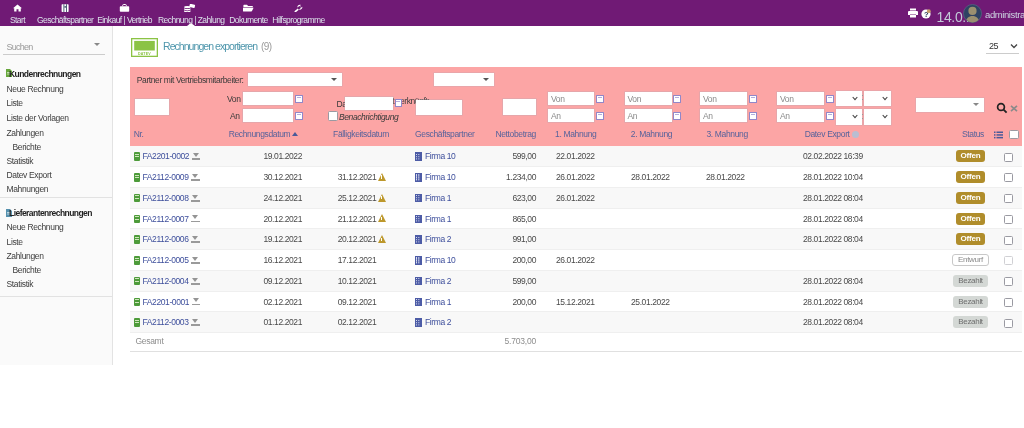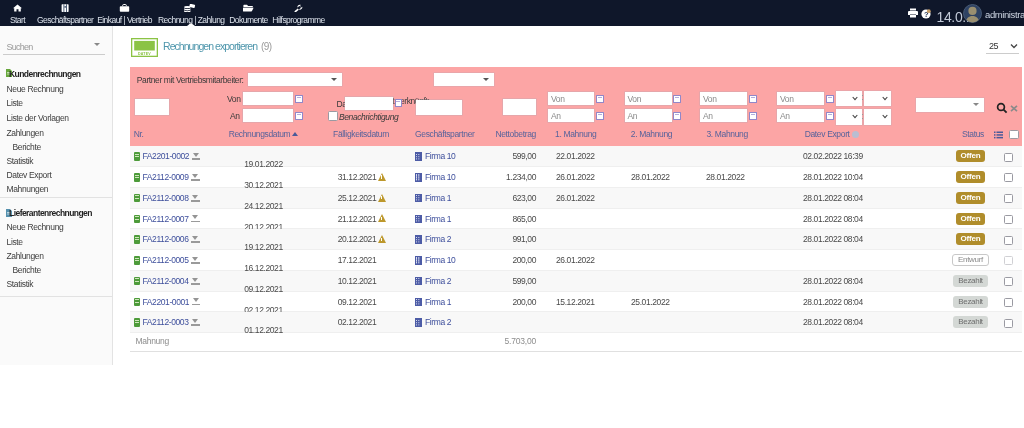--- a/index.html
+++ b/index.html
@@ -1,18 +1,18 @@
 <!DOCTYPE html>
 <html><head><meta charset="utf-8">
 <style>
 html,body{margin:0;padding:0;}
 body{width:1024px;height:428px;position:relative;overflow:hidden;background:#fff;
   font-family:"Liberation Sans",sans-serif;font-size:8.5px;letter-spacing:-0.4px;color:#444;}
 
-#topbar{position:absolute;left:0;top:0;width:1024px;height:26px;background:#0f172a;}
+#topbar{position:absolute;left:0;top:0;width:1024px;height:26px;background:#701a75;}
 .navitem{position:absolute;top:0;height:26px;text-align:center;color:#dce2eb;letter-spacing:-0.55px;}
 .navitem .ic{position:absolute;top:4px;left:0;right:0;height:8px;}
 .navitem .lb{position:absolute;top:15.3px;left:0;right:0;white-space:nowrap;}
 #notch{position:absolute;left:186.5px;top:22.9px;width:0;height:0;border-left:4.7px solid transparent;border-right:4.7px solid transparent;border-bottom:3.2px solid #fff;}
 .tbright{position:absolute;color:#c2cad8;}
 
 #sidebar{position:absolute;left:0;top:26px;width:112px;height:339px;background:#fafafa;border-right:1px solid #e3e3e3;}
 #suchsel{position:absolute;left:3px;top:12px;width:102px;height:16px;border-bottom:1px solid #ccc;color:#999;letter-spacing:-0.75px;font-size:9px;}
 #suchsel .t{position:absolute;left:3.5px;top:4px;}
 #suchsel .ar{position:absolute;right:5px;top:5px;width:0;height:0;border-left:3px solid transparent;border-right:3px solid transparent;border-top:3.5px solid #888;}
@@ -35,21 +35,21 @@
 .cal{position:absolute;width:5.5px;height:6px;border:1px solid #9187c9;border-radius:0.5px;background:#fff;}
 .cal:before{content:"";position:absolute;left:0.8px;top:1.2px;right:0.8px;height:1.2px;background:#b5addb;}
 .phold{color:#8a8a8a;letter-spacing:-0.4px;}
 
 .hdr{position:absolute;color:#56629b;letter-spacing:-0.35px;white-space:nowrap;}
 #tbody{position:absolute;left:130px;top:146.3px;width:892px;}
 .row{position:relative;width:892px;height:20.75px;border-bottom:1px solid #efefef;box-sizing:border-box;}
 .row.odd{background:#f8f8f8;}
 .cell{position:absolute;top:0;height:20.85px;line-height:20.85px;white-space:nowrap;}
 .cA{left:4px;}
-.cB{left:95px;width:77px;text-align:center;color:#4a4a4a;margin-top:8px;}
+.cB{left:95px;width:77px;text-align:right;color:#4a4a4a;}
 .cC{left:172px;width:110px;text-align:center;color:#4a4a4a;}
 .cD{left:285px;}
 .cE{left:310px;width:96px;text-align:right;color:#4a4a4a;}
 .cF{left:426px;color:#4a4a4a;}
 .cG{left:501px;color:#4a4a4a;}
 .cH{left:576px;color:#4a4a4a;}
 .cI{left:673px;color:#4a4a4a;}
 .cJ{left:810px;width:61px;text-align:center;}
 .cK{left:874px;width:21px;}
 a.doc{color:#3e4f9c;text-decoration:none;}
@@ -425,15 +425,15 @@
   <span class="cell cD"><span class="bld"></span><a class="doc">Firma 2</a></span>
       <span class="cell cF"></span>
       <span class="cell cG"></span>
       <span class="cell cH"></span>
   <span class="cell cI">28.01.2022 08:04</span>
       <span class="cell cJ"><span class="badge b-bez">Bezahlt</span></span>
       <span class="cell cK"><span class="cbx"></span></span>
 </div>
 </div>
 <div id="gesamt">
-  <span style="position:absolute;left:5.5px;top:3px;letter-spacing:-0.3px;">Mahnung</span>
+  <span style="position:absolute;left:5.5px;top:3px;letter-spacing:-0.3px;">Gesamt</span>
   <span style="position:absolute;left:310px;width:96px;text-align:right;top:3px;letter-spacing:-0.2px;">5.703,00</span>
 </div>
 
 </body></html>

